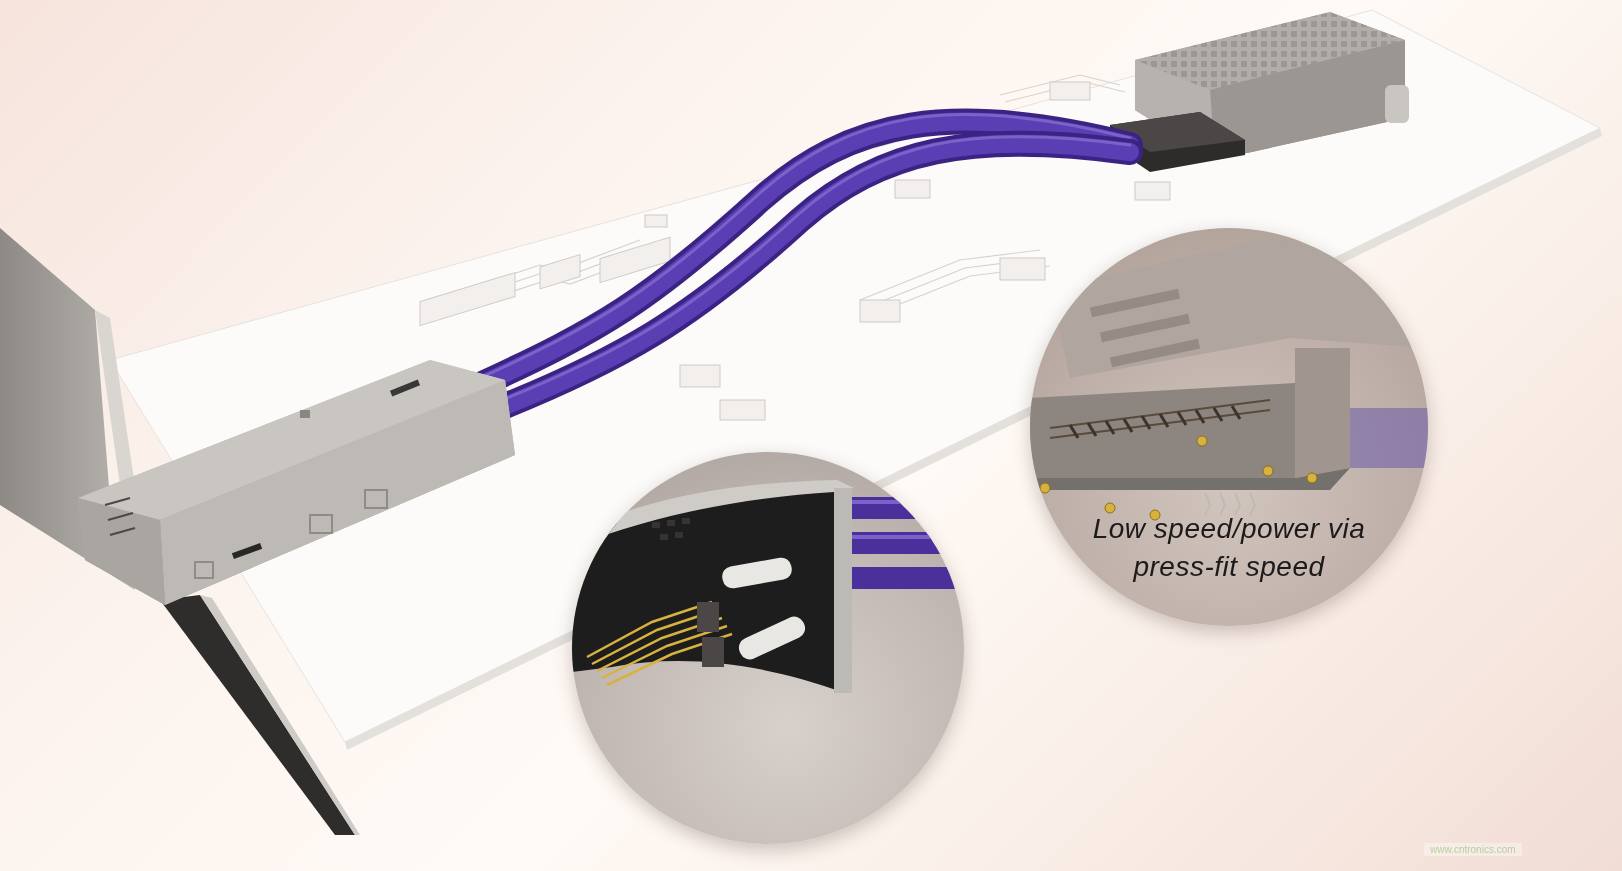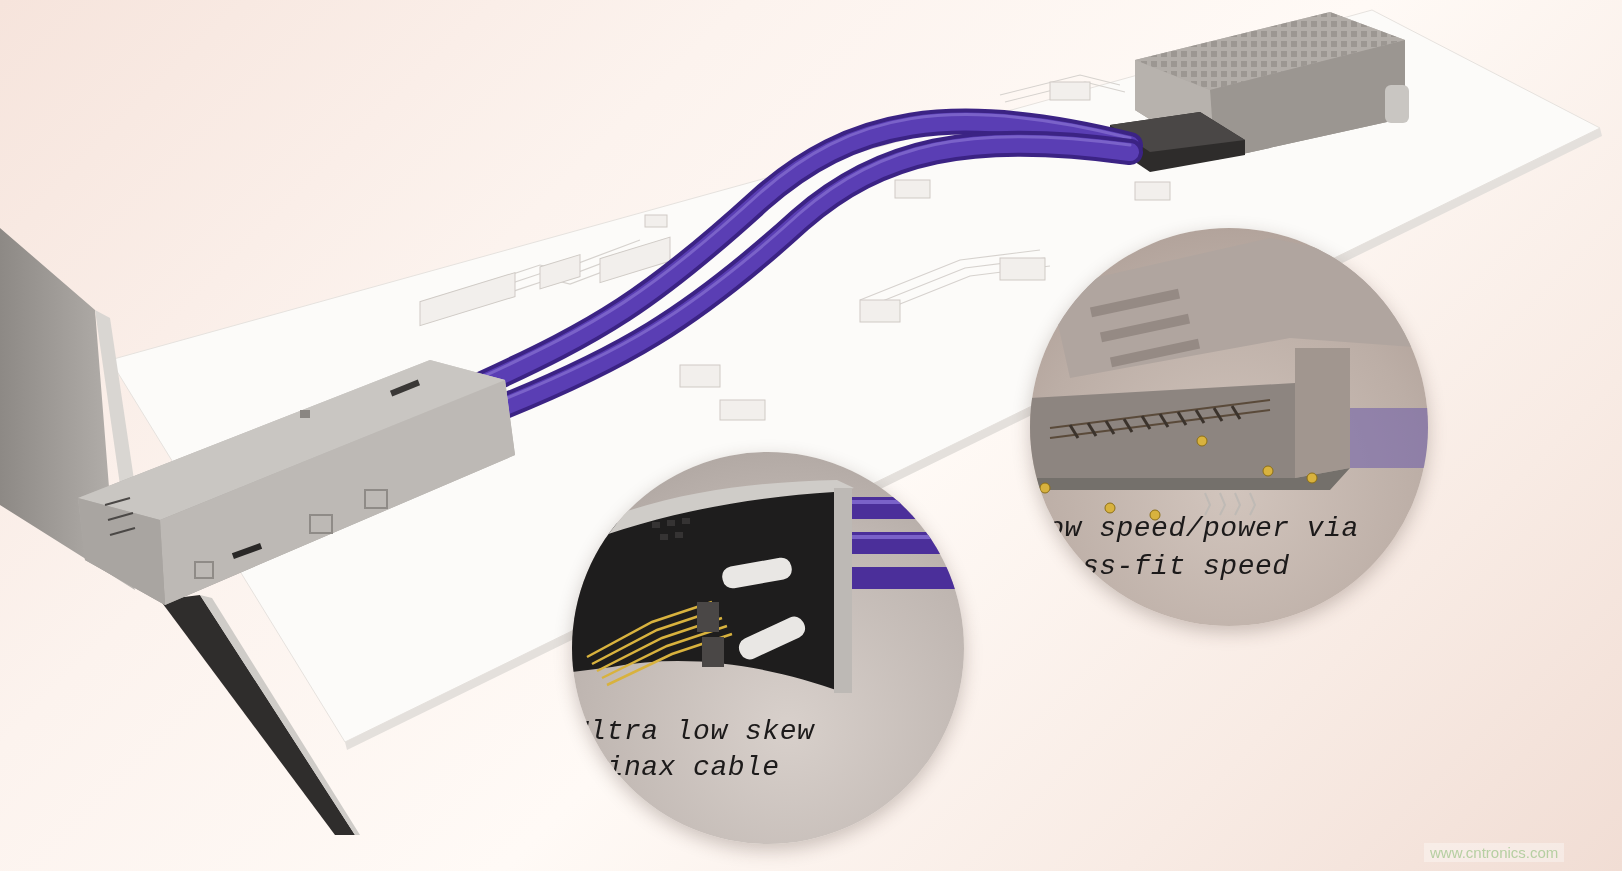--- a/index.html
+++ b/index.html
@@ -10,35 +10,35 @@
     }
     .scene { position: absolute; inset: 0; }
     svg.board { position: absolute; left: 0; top: 0; width: 1622px; height: 871px; }
 
     .inset {
       position: absolute; border-radius: 50%; overflow: hidden;
       box-shadow: 0 6px 18px rgba(60,40,30,0.25);
     }
     .inset svg { position: absolute; left: 0; top: 0; }
     .caption {
-      position: absolute; left: 0; right: 0; 
-      font-family: Liberation Mono, monospace; font-style: italic; font-weight: 300;
+      position: absolute; left: 0; right: 0; text-align: center;
+      font-family: Liberation Sans, sans-serif; font-style: italic; font-weight: 300;
       color: #1c1a1a; letter-spacing: 0.5px;
     }
     .inset-1 { left: 572px; top: 452px; width: 392px; height: 392px;
       background: radial-gradient(circle at 55% 70%, #d8d0cb 0%, #bfb6b1 60%, #a59c97 100%); }
     .inset-1 .caption { top: 262px; font-size: 28px; line-height: 36px; }
 
     .inset-2 { left: 1030px; top: 228px; width: 398px; height: 398px;
       background: radial-gradient(circle at 50% 65%, #d2c5bd 0%, #bcaea6 60%, #a89890 100%); }
     .inset-2 .caption { top: 282px; font-size: 28px; line-height: 38px; }
 
     .watermark {
       position: absolute; left: 1424px; top: 843px;
-      font-family: "Liberation Sans", sans-serif; font-size: 15px; color: #b6cfa2;
+      font-family: "Liberation Sans", sans-serif; font-size: 10px; color: #b6cfa2;
       background: rgba(255,255,255,0.35); padding: 1px 6px;
     }
   </style>
 </head>
 <body>
 
 <div class="scene">
 
   <svg class="board" viewBox="0 0 1622 871">
     <defs>
@@ -164,24 +164,20 @@
       <rect x="125" y="150" width="22" height="30" fill="#4a4746"></rect>
       <rect x="130" y="185" width="22" height="30" fill="#4a4746"></rect>
       <g fill="#353333">
         <rect x="80" y="70" width="8" height="6"></rect>
           <rect x="95" y="68" width="8" height="6"></rect>
         <rect x="110" y="66" width="8" height="6"></rect>
           <rect x="88" y="82" width="8" height="6"></rect>
         <rect x="103" y="80" width="8" height="6"></rect>
       </g>
     </svg>
-    <div class="caption">
-      <div>Ultra low skew</div>
-      <div>twinax cable</div>
-    </div>
   </div>
 
   <div class="inset inset-2">
     <svg width="398" height="398" viewBox="0 0 398 398">
 
       <polygon points="20,60 240,10 340,30 398,50 398,120 260,110 40,150" fill="#b0a59f"></polygon>
       <g fill="#958a84">
         <rect x="60" y="70" width="90" height="10" transform="rotate(-12 105 75)"></rect>
         <rect x="70" y="95" width="90" height="10" transform="rotate(-12 115 100)"></rect>
         <rect x="80" y="120" width="90" height="10" transform="rotate(-12 125 125)"></rect>

